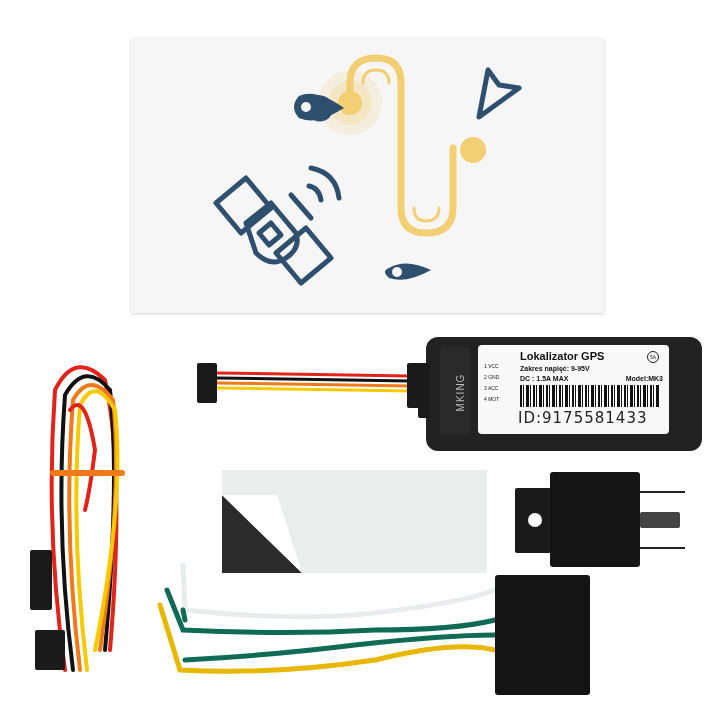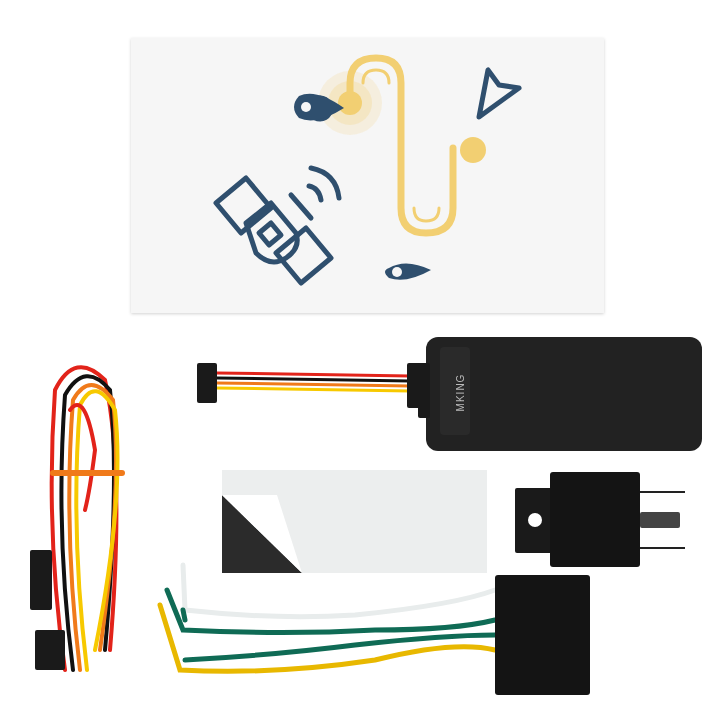--- a/index.html
+++ b/index.html
@@ -78,20 +78,35 @@
 </div>
 
 <div class="abs tracker">
   <svg class="abs" style="left:0;top:0" width="287" height="122" viewBox="0 0 287 122">
     <rect x="8" y="4" width="276" height="114" rx="12" fill="#222"></rect>
     <rect x="0" y="30" width="12" height="55" rx="2" fill="#1a1a1a"></rect>
   </svg>
   <div class="brand">
     <span class="brand-text">MKING</span>
   </div>
+  <div class="label">
+    <div class="pins">
+      <span>1 VCC</span>
+      <span>2 GND</span>
+      <span>3 ACC</span>
+      <span>4 MOT</span>
+    </div>
+    <div class="lbl-title">Lokalizator GPS</div>
+    <div class="lbl-ce">5A</div>
+    <div class="lbl-range">Zakres napięć: 9-95V</div>
+    <div class="lbl-dc">DC : 1.5A MAX</div>
+    <div class="lbl-model">Model:MK3</div>
+    <div class="lbl-barcode"></div>
+    <div class="lbl-id">ID:9175581433</div>
+  </div>
 </div>
 
 <div class="abs" style="left:222px;top:470px;width:265px;height:103px;background:#eceeee;">
   <svg width="265" height="103" viewBox="0 0 265 103">
     <polygon points="0,25 0,103 80,103" fill="#2b2b2b"></polygon>
     <polygon points="0,25 55,25 80,103" fill="#ffffff"></polygon>
   </svg>
 </div>
 
 <div class="abs" style="left:515px;top:470px;width:180px;height:100px;">

